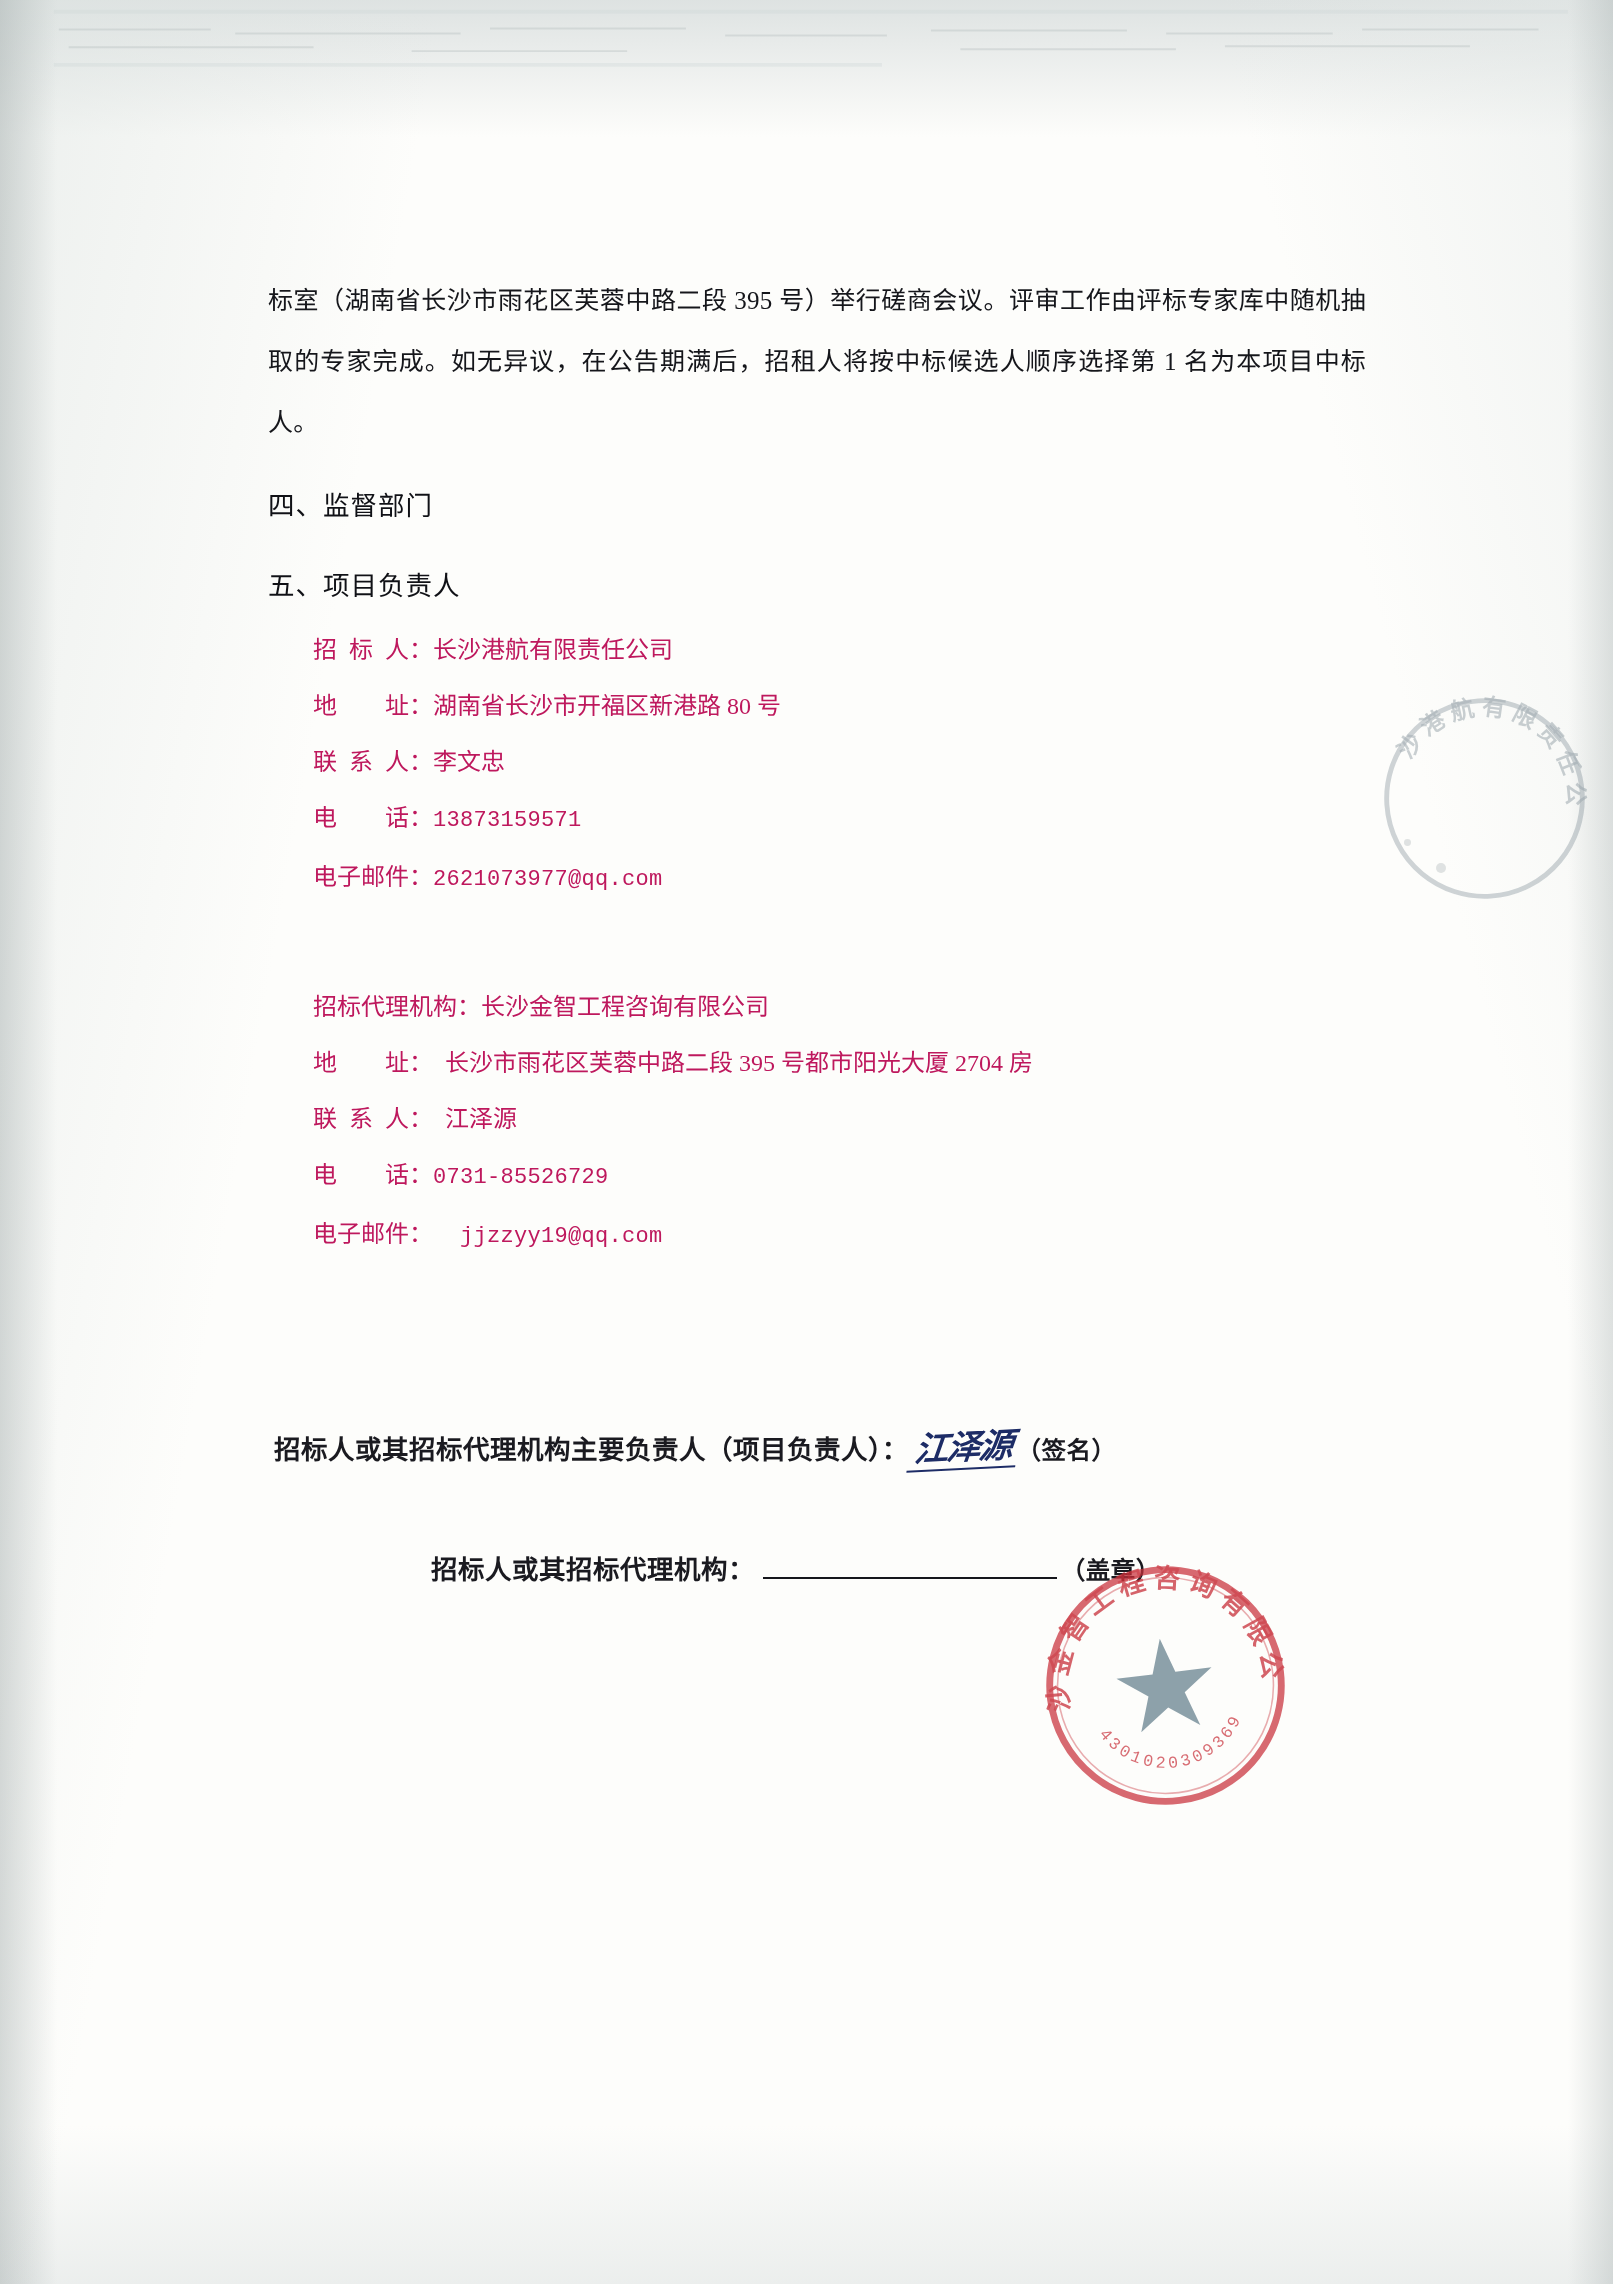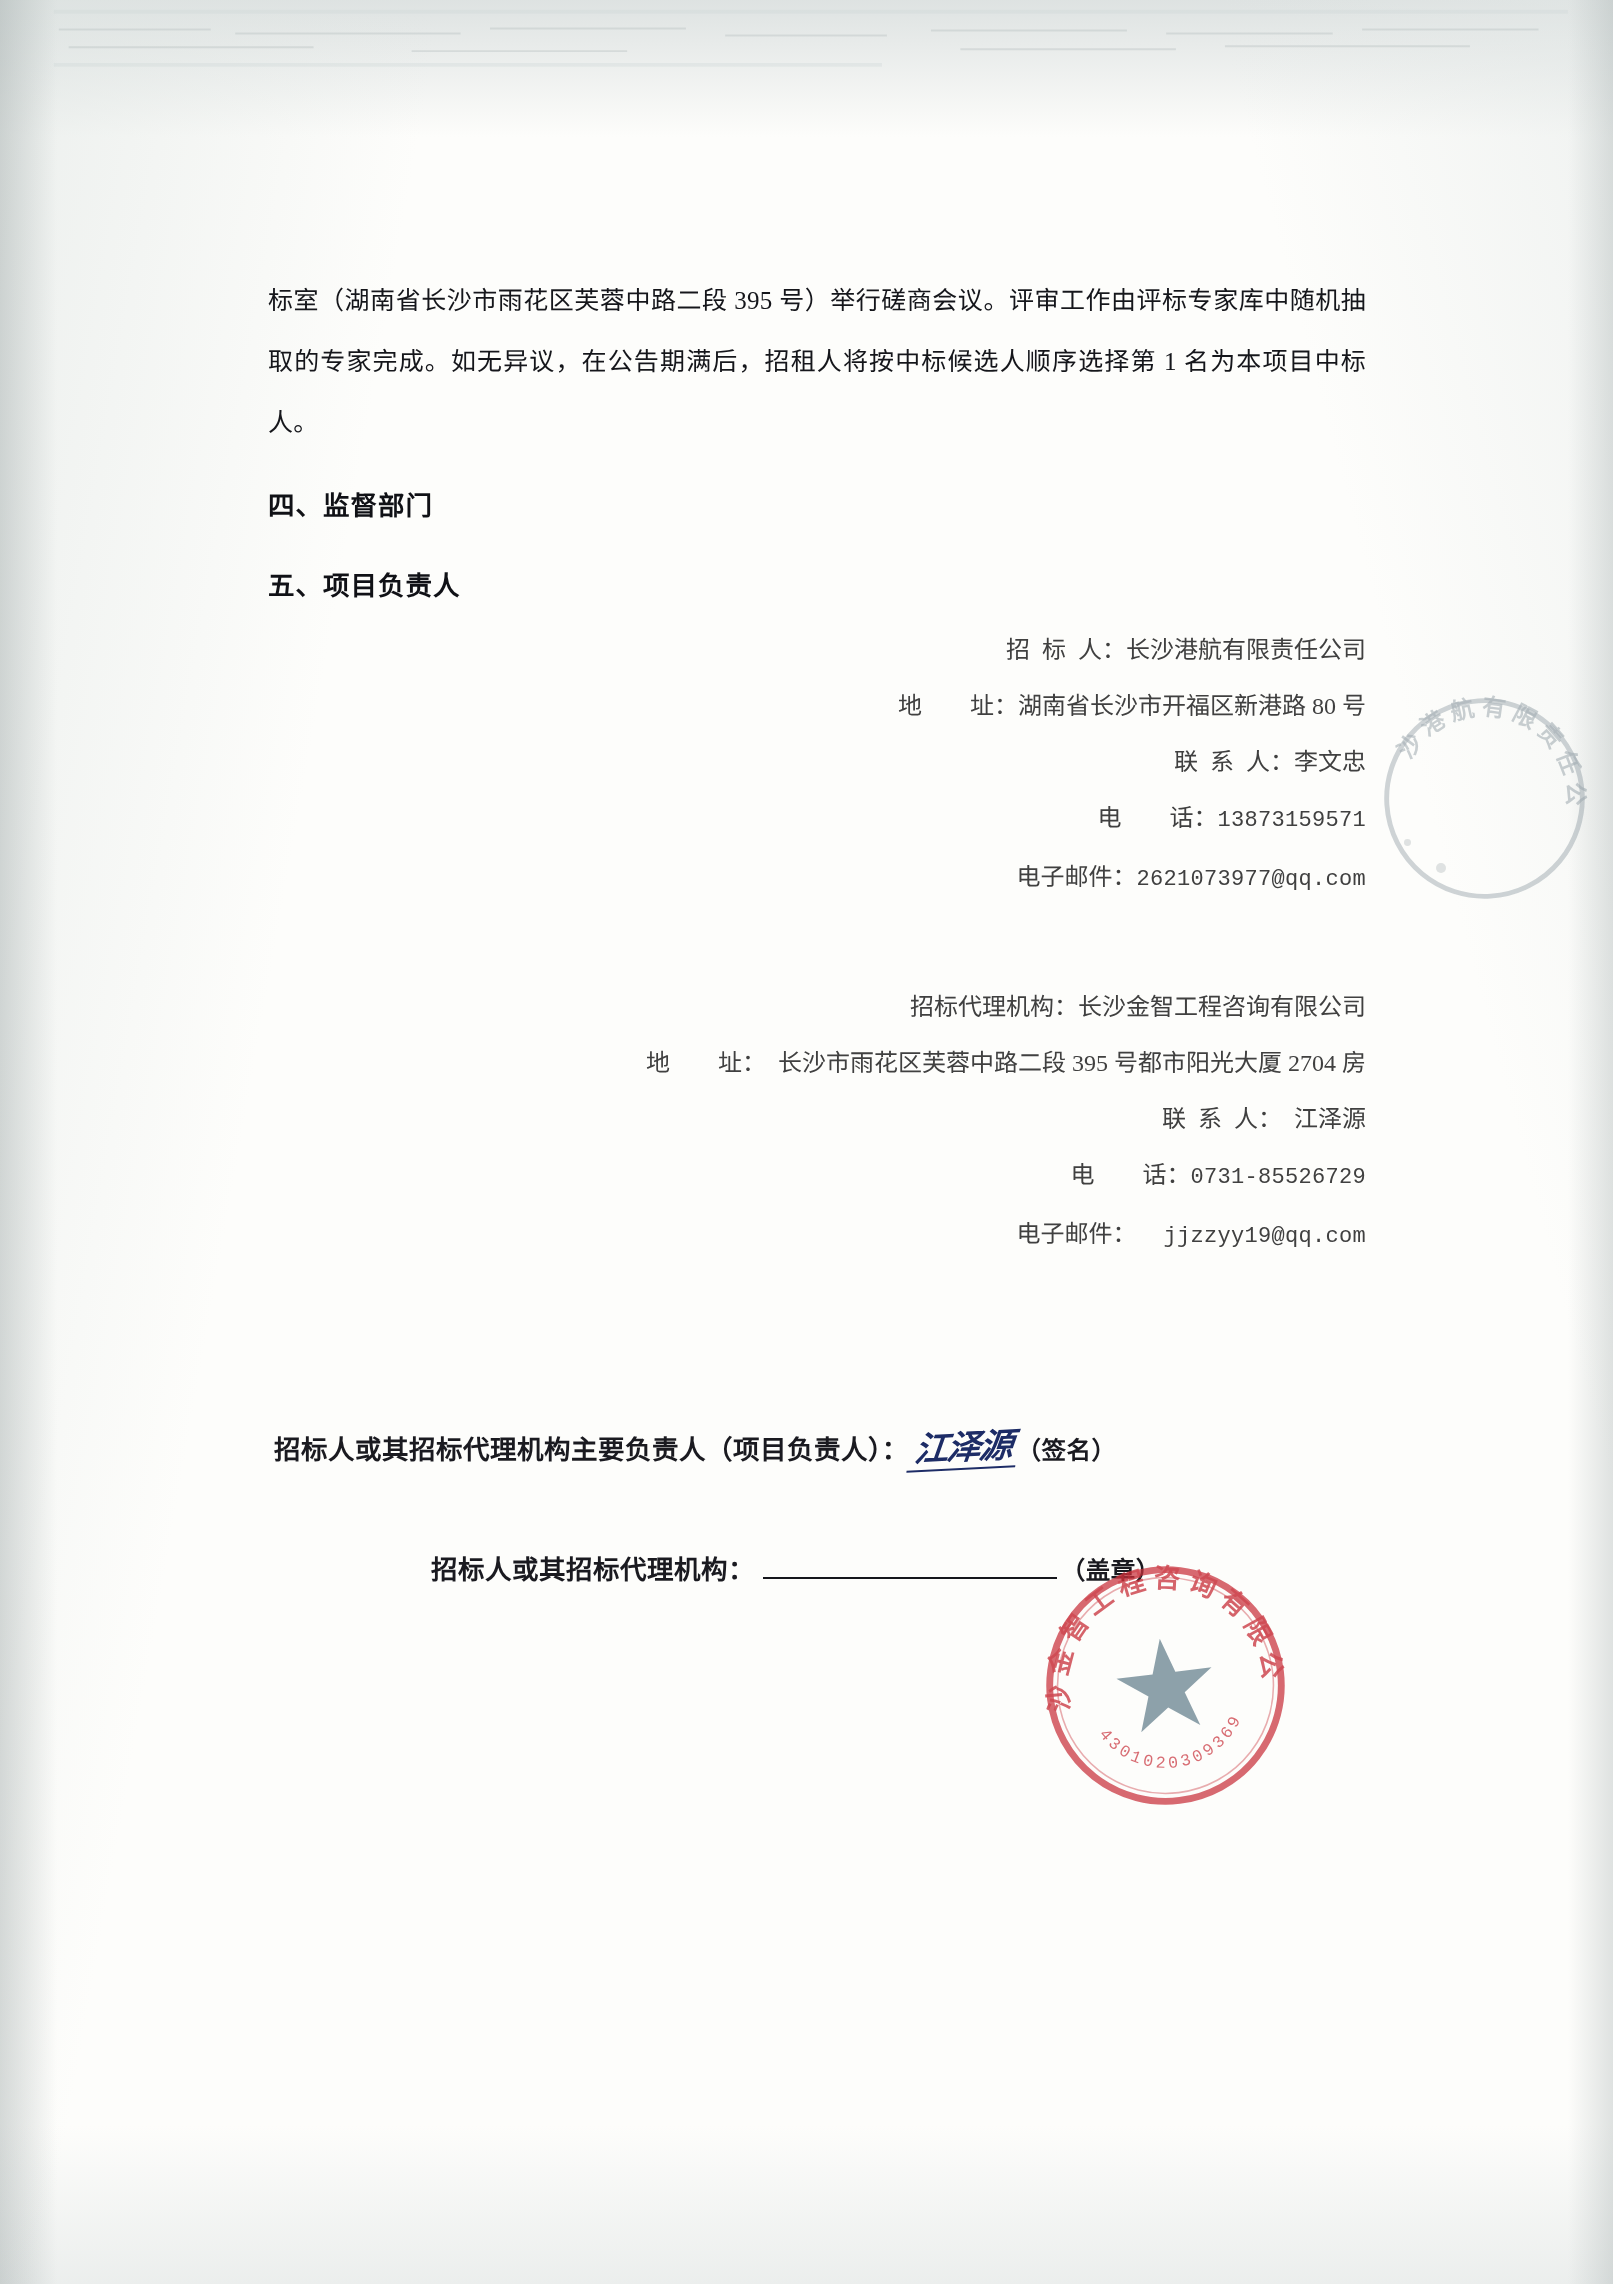--- a/index.html
+++ b/index.html
@@ -62,21 +62,21 @@
   .para {
     font-size: 25px;
     line-height: 61px;
     letter-spacing: 0.2px;
     text-align: justify;
     color: #15161b;
   }
 
   h2.section {
     font-size: 26.5px;
-    font-weight: bold;
+    font-weight: normal;
     margin: 25.5px 0 5.9px 0;
     line-height: 55px;
     letter-spacing: 1px;
     color: #101116;
   }
   .sub-line {
     font-size: 23.5px;
     line-height: 55px;
     padding-left: 45px;
     color: #15161b;
@@ -84,22 +84,21 @@
 
   .kv-block {
     margin-top: 7.8px;
   }
   .kv-row {
     display: flex;
     align-items: baseline;
     line-height: 56px;
     font-size: 24px;
     padding-left: 45px;
-    color: #404040;
-    justify-content: flex-end;
+    color: #be185d;
   }
   .kv-key {
     white-space: pre;
     flex: 0 0 auto;
   }
   .kv-val {
     white-space: pre;
     flex: 0 0 auto;
   }
   .mono {

